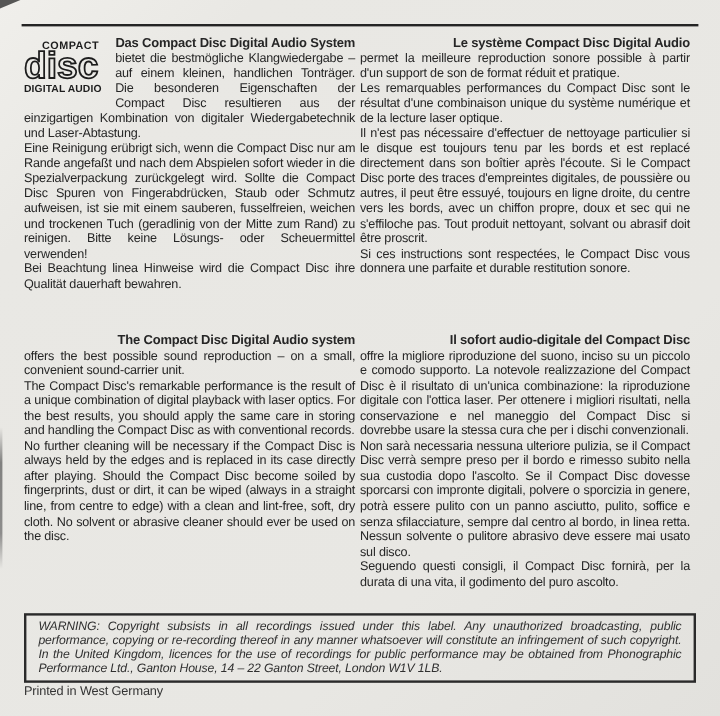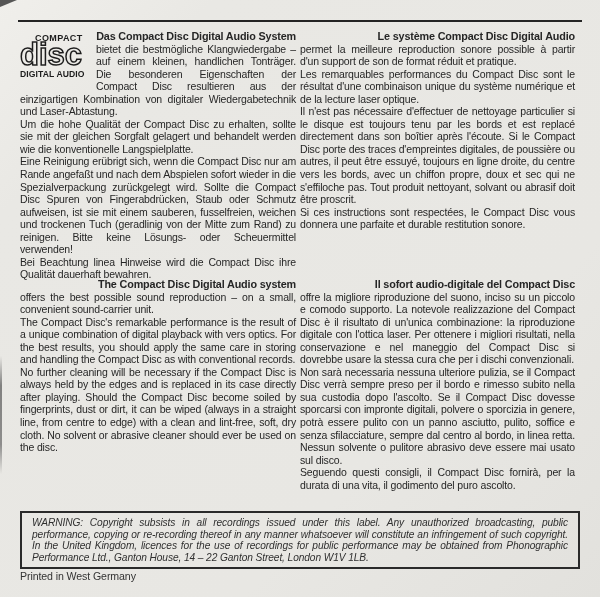--- a/index.html
+++ b/index.html
@@ -103,29 +103,28 @@
     <div class="col left">
 
       <section class="block block-top">
         <svg class="cd-logo" width="68" height="47" viewBox="0 0 68 47" xmlns="http://www.w3.org/2000/svg">
           <text x="15" y="9" font-family="Liberation Sans, sans-serif" font-size="9" font-weight="bold" letter-spacing="0.4" fill="#1d1d1d">COMPACT</text>
           <text x="0" y="33" font-family="Liberation Sans, sans-serif" font-size="31" font-weight="bold" fill="none" stroke="#1d1d1d" stroke-width="1.5">disc</text>
           <text x="0" y="45" font-family="Liberation Sans, sans-serif" font-size="8.6" font-weight="bold" letter-spacing="0.1" fill="#1d1d1d">DIGITAL AUDIO</text>
         </svg>
         <h3>Das Compact Disc Digital Audio System</h3>
         <p>bietet die bestmögliche Klangwiedergabe – auf einem kleinen, handlichen Tonträger. Die besonderen Eigenschaften der Compact Disc resultieren aus der einzigartigen Kombination von digitaler Wiedergabetechnik und Laser-Abtastung.</p>
-        <p>Um die hohe Qualität der Compact Disc zu erhalten, sollte sie mit der gleichen Sorgfalt gelagert und behandelt werden wie die konventionelle Langspielplatte.</p>
         <p>Eine Reinigung erübrigt sich, wenn die Compact Disc nur am Rande angefaßt und nach dem Abspielen sofort wieder in die Spezialverpackung zurückgelegt wird. Sollte die Compact Disc Spuren von Fingerabdrücken, Staub oder Schmutz aufweisen, ist sie mit einem sauberen, fusselfreien, weichen und trockenen Tuch (geradlinig von der Mitte zum Rand) zu reinigen. Bitte keine Lösungs- oder Scheuermittel verwenden!</p>
         <p>Bei Beachtung linea Hinweise wird die Compact Disc ihre Qualität dauerhaft bewahren.</p>
       </section>
 
       <section class="block">
         <h3>The Compact Disc Digital Audio system</h3>
         <p>offers the best possible sound reproduction – on a small, convenient sound-carrier unit.</p>
-        <p>The Compact Disc's remarkable performance is the result of a unique combination of digital playback with vers optics. For the best results, you should apply the same care in storing and handling the Compact Disc as with conventional records.</p>
+        <p>The Compact Disc's remarkable performance is the result of a unique combination of digital playback with laser optics. For the best results, you should apply the same care in storing and handling the Compact Disc as with conventional records.</p>
         <p>No further cleaning will be necessary if the Compact Disc is always held by the edges and is replaced in its case directly after playing. Should the Compact Disc become soiled by fingerprints, dust or dirt, it can be wiped (always in a straight line, from centre to edge) with a clean and lint-free, soft, dry cloth. No solvent or abrasive cleaner should ever be used on the disc.</p>
       </section>
 
     </div>
 
     <div class="col">
 
       <section class="block block-top">
         <h3>Le système Compact Disc Digital Audio</h3>
         <p>permet la meilleure reproduction sonore possible à partir d'un support de son de format réduit et pratique.</p>

